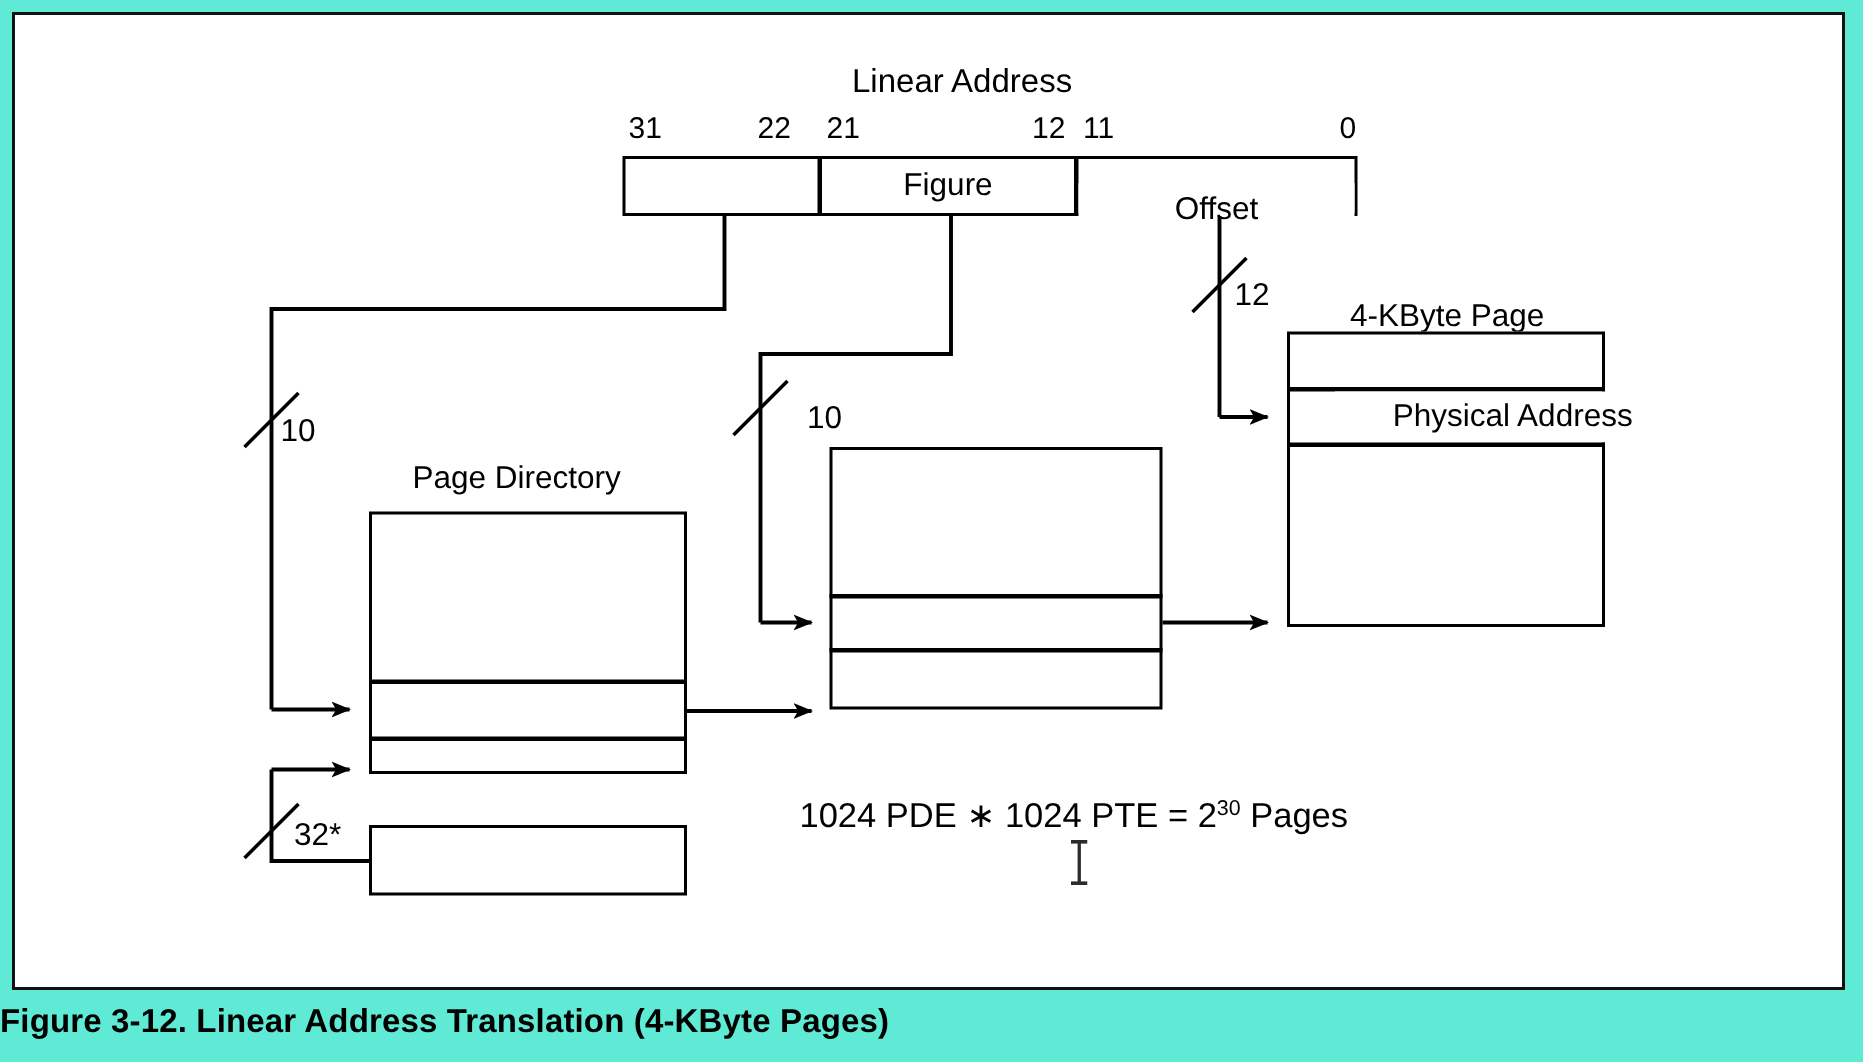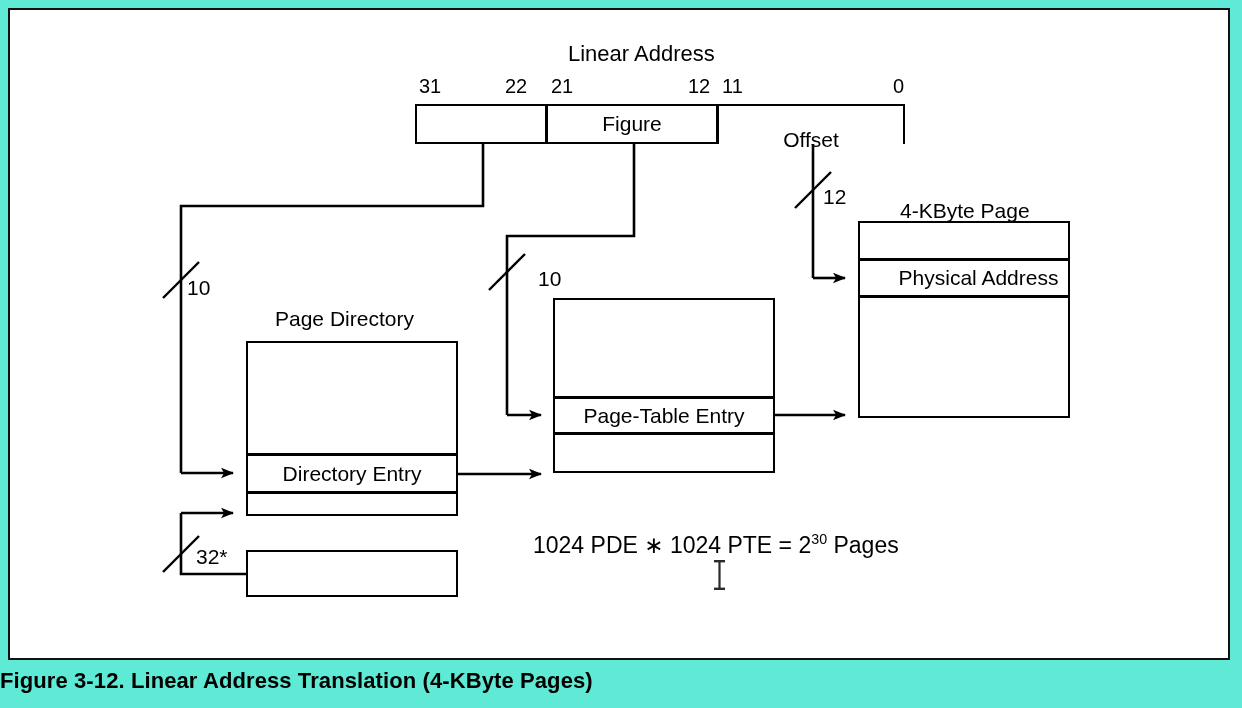--- a/index.html
+++ b/index.html
@@ -118,33 +118,31 @@
 
   <div class="box" style="left:415px; top:104px; width:490px; height:40px;"></div>
   <div class="vline-sep" style="left:545px; top:104px; height:40px;"></div>
   <div class="cell" style="left:548px; top:106px; width:168px; height:36px;">Figure</div>
   <div class="vline-sep" style="left:716px; top:104px; height:40px;"></div>
   <div class="cell" style="left:719px; top:106px; width:184px; height:36px;margin-top:16px;">Offset</div>
 
   <div class="lbl" style="left:275px; top:308px;">Page Directory</div>
   <div class="box" style="left:246px; top:341px; width:212px; height:175px;"></div>
   <div class="rowline" style="left:246px; top:453px; width:212px;"></div>
-  <div class="cell" style="left:248px; top:456px; width:208px; height:35px;">Directory Entry</div>
   <div class="rowline" style="left:246px; top:491px; width:212px;"></div>
 
   <div class="lbl" style="left:600px; top:265px;margin-top:48px;">Page Table</div>
   <div class="box" style="left:553px; top:298px; width:222px; height:175px;"></div>
   <div class="rowline" style="left:553px; top:396px; width:222px;"></div>
-  <div class="cell" style="left:555px; top:399px; width:218px; height:33px;">Page-Table Entry</div>
   <div class="rowline" style="left:553px; top:432px; width:222px;"></div>
 
   <div class="lbl" style="left:900px; top:188px;margin-top:12px;">4-KByte Page</div>
   <div class="box" style="left:858px; top:221px; width:212px; height:197px;"></div>
   <div class="rowline" style="left:858px; top:258px; width:212px;"></div>
-  <div class="cell" style="left:860px; top:261px; width:208px; height:34px;padding-left:29px;">Physical Address</div>
+  <div class="cell" style="left:890px; top:261px; width:208px; height:34px;padding-left:29px;">Physical Address</div>
   <div class="rowline" style="left:858px; top:295px; width:212px;"></div>
 
   <div class="box" style="left:246px; top:550px; width:212px; height:47px;"></div>
 
   <div class="lbl" style="left:187px; top:277px;">10</div>
   <div class="lbl" style="left:538px; top:268px;">10</div>
   <div class="lbl" style="left:823px; top:186px;">12</div>
   <div class="lbl" style="left:196px; top:546px;">32*</div>
 
   <div class="lbl" style="left:533px; top:532px; font-size:23px;"><span>1024 PDE </span><span>∗</span><span> 1024 PTE = 2</span><span class="supnum">30</span><span> Pages</span></div>

